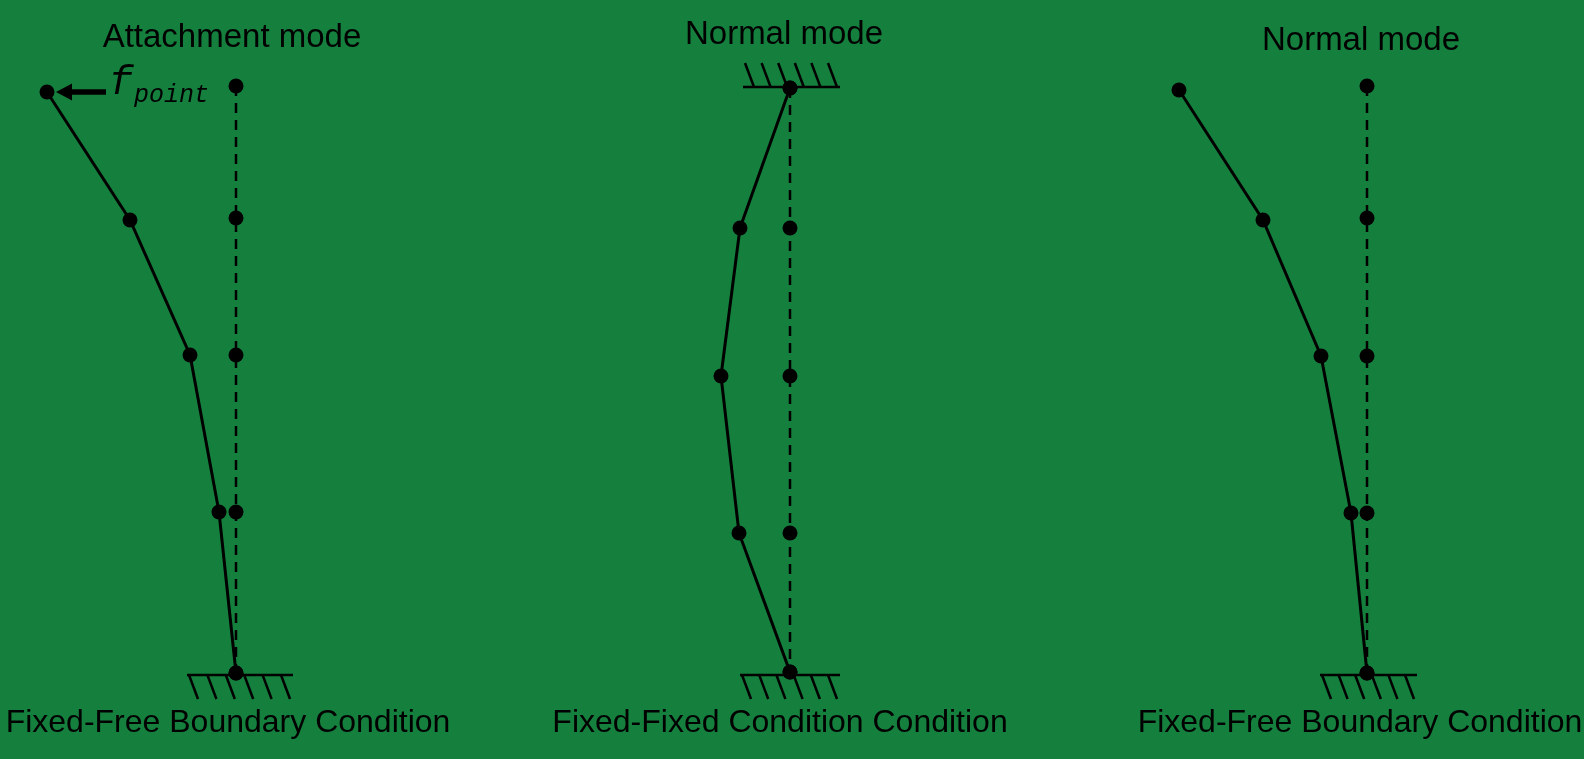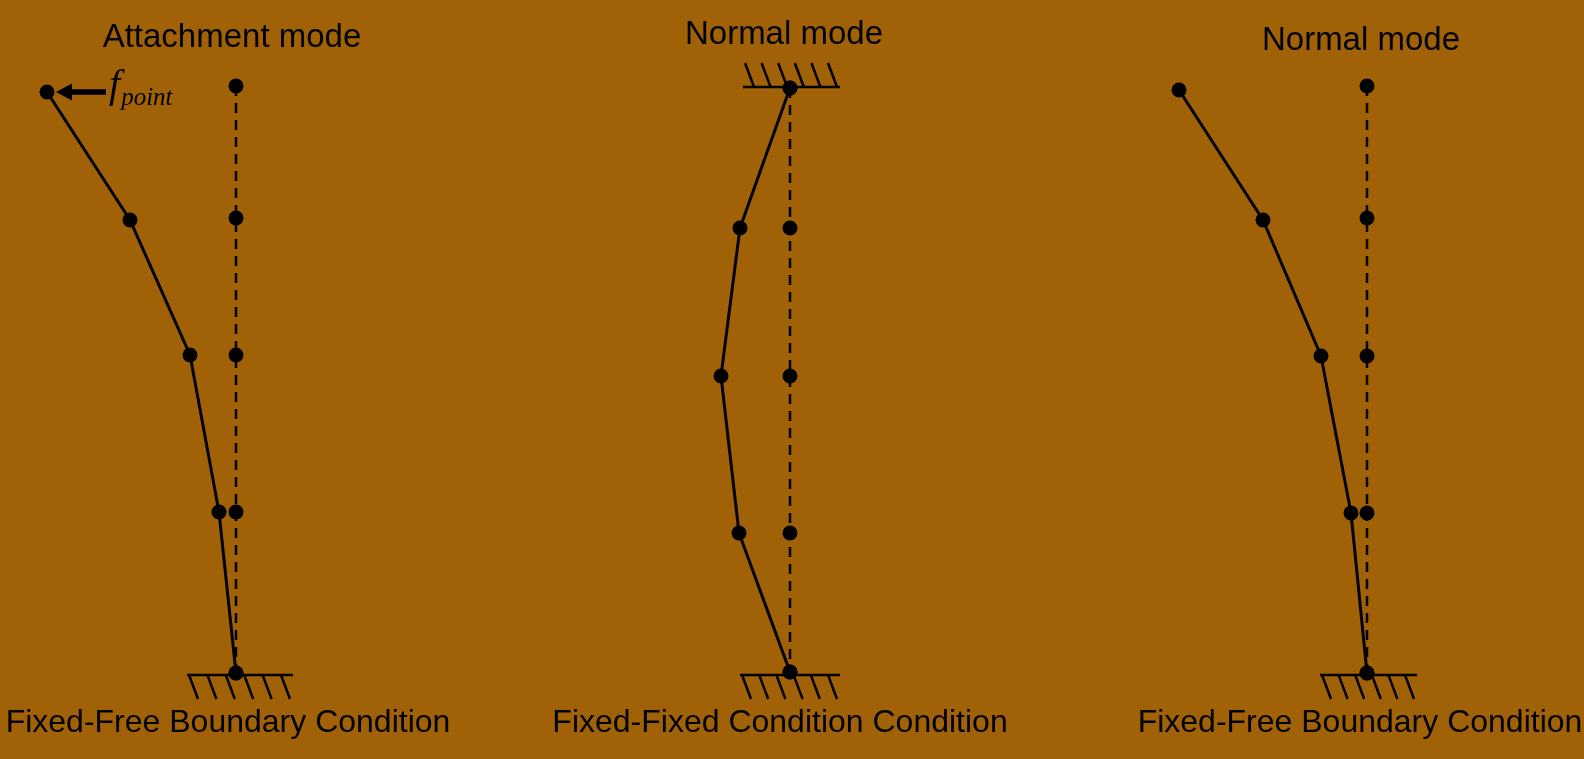--- a/index.html
+++ b/index.html
@@ -1,19 +1,19 @@
 <!DOCTYPE html>
 <html><head>
 <meta charset="utf-8">
 <style>
   html,body{margin:0;padding:0;background:#ffffff;}
   .stage{
     position:relative;
     width:1584px;height:759px;
-    background:#a16207;
+    background:#15803d;
     font-family:"Liberation Sans", sans-serif;
     color:#000;
     overflow:hidden;
   }
   .canvas{position:absolute;left:0;top:0;}
   .diagram-title{
     position:absolute;
     width:400px;
     text-align:center;
     font-size:33px;
@@ -30,21 +30,21 @@
     font-size:32px;
     line-height:1.1;
     white-space:nowrap;
   }
   .blabel-0{left:-2px;top:704px;}
   .blabel-1{left:550px;top:704px;}
   .blabel-2{left:1130px;top:704px;}
   .force-label{
     position:absolute;
     left:109px;top:64px;
-    font-family:Liberation Serif, serif;
+    font-family:Liberation Mono, monospace;
     font-style:italic;
     font-size:40px;
     line-height:1;
     white-space:nowrap;
   }
   .force-label sub{
     font-size:25px;
     vertical-align:-8px;
     margin-left:1px;
   }

